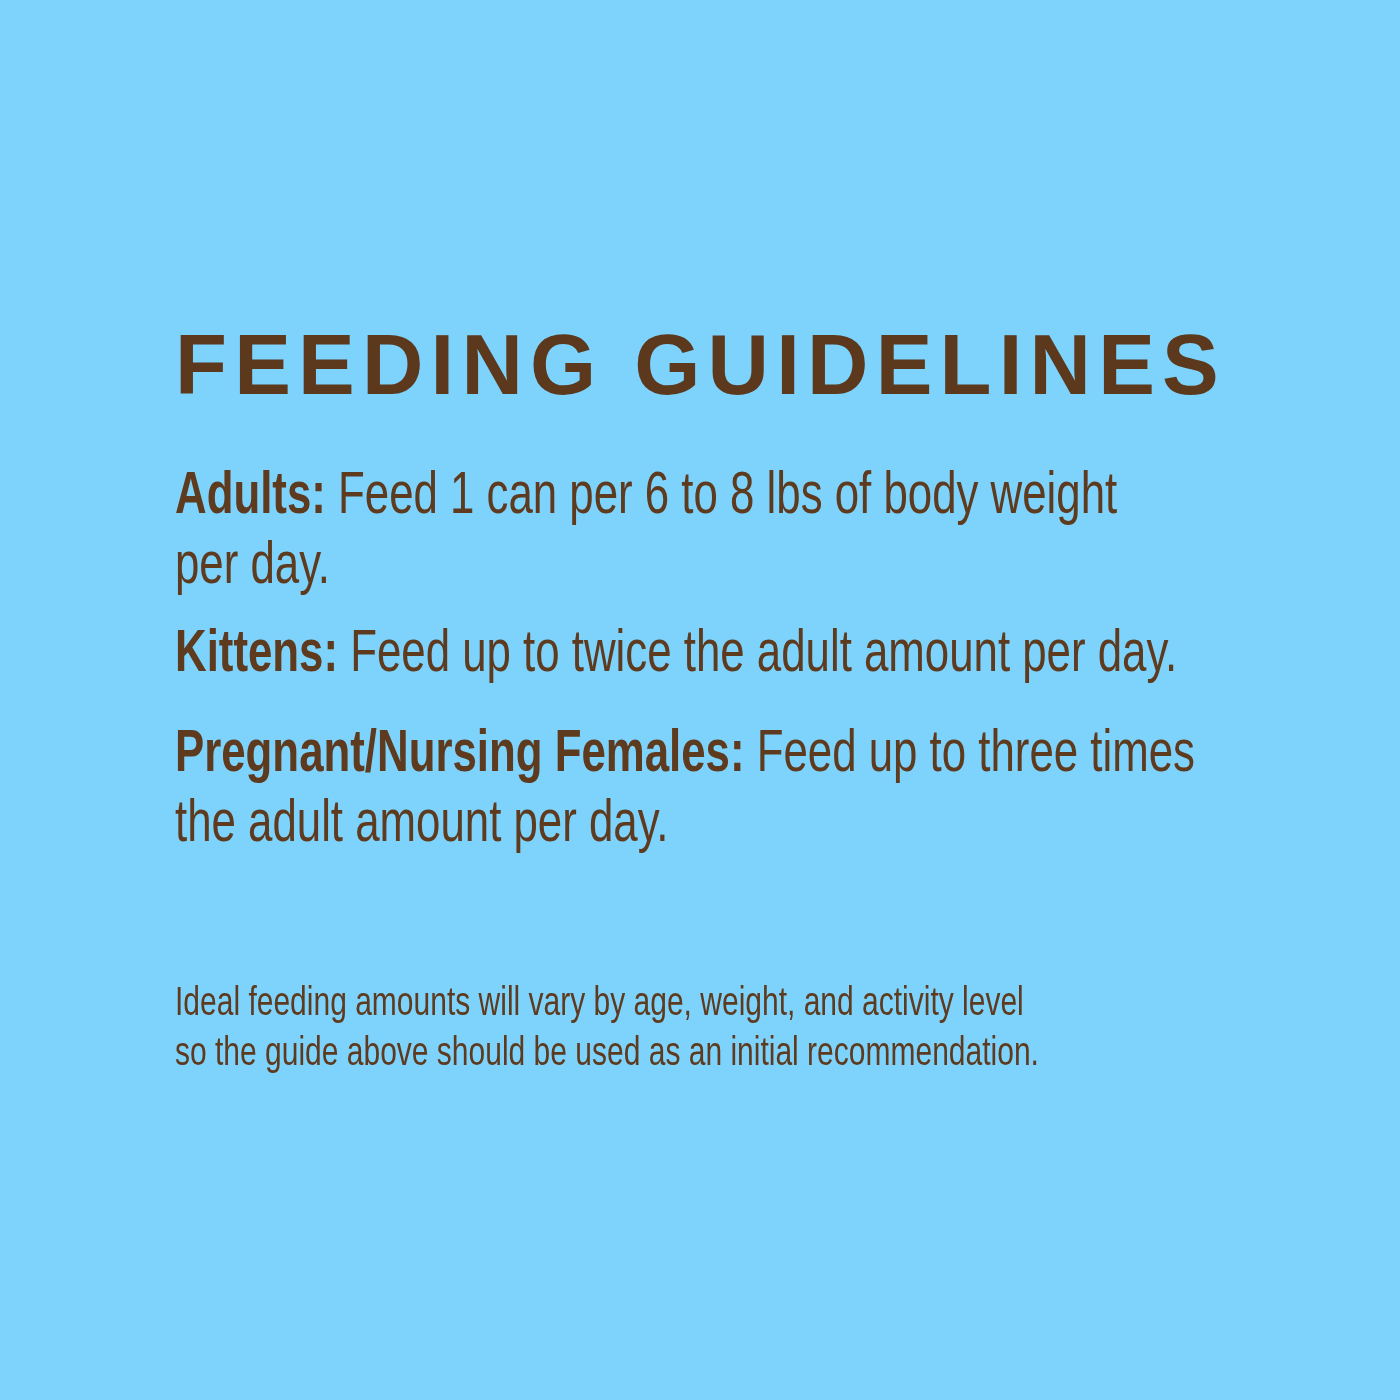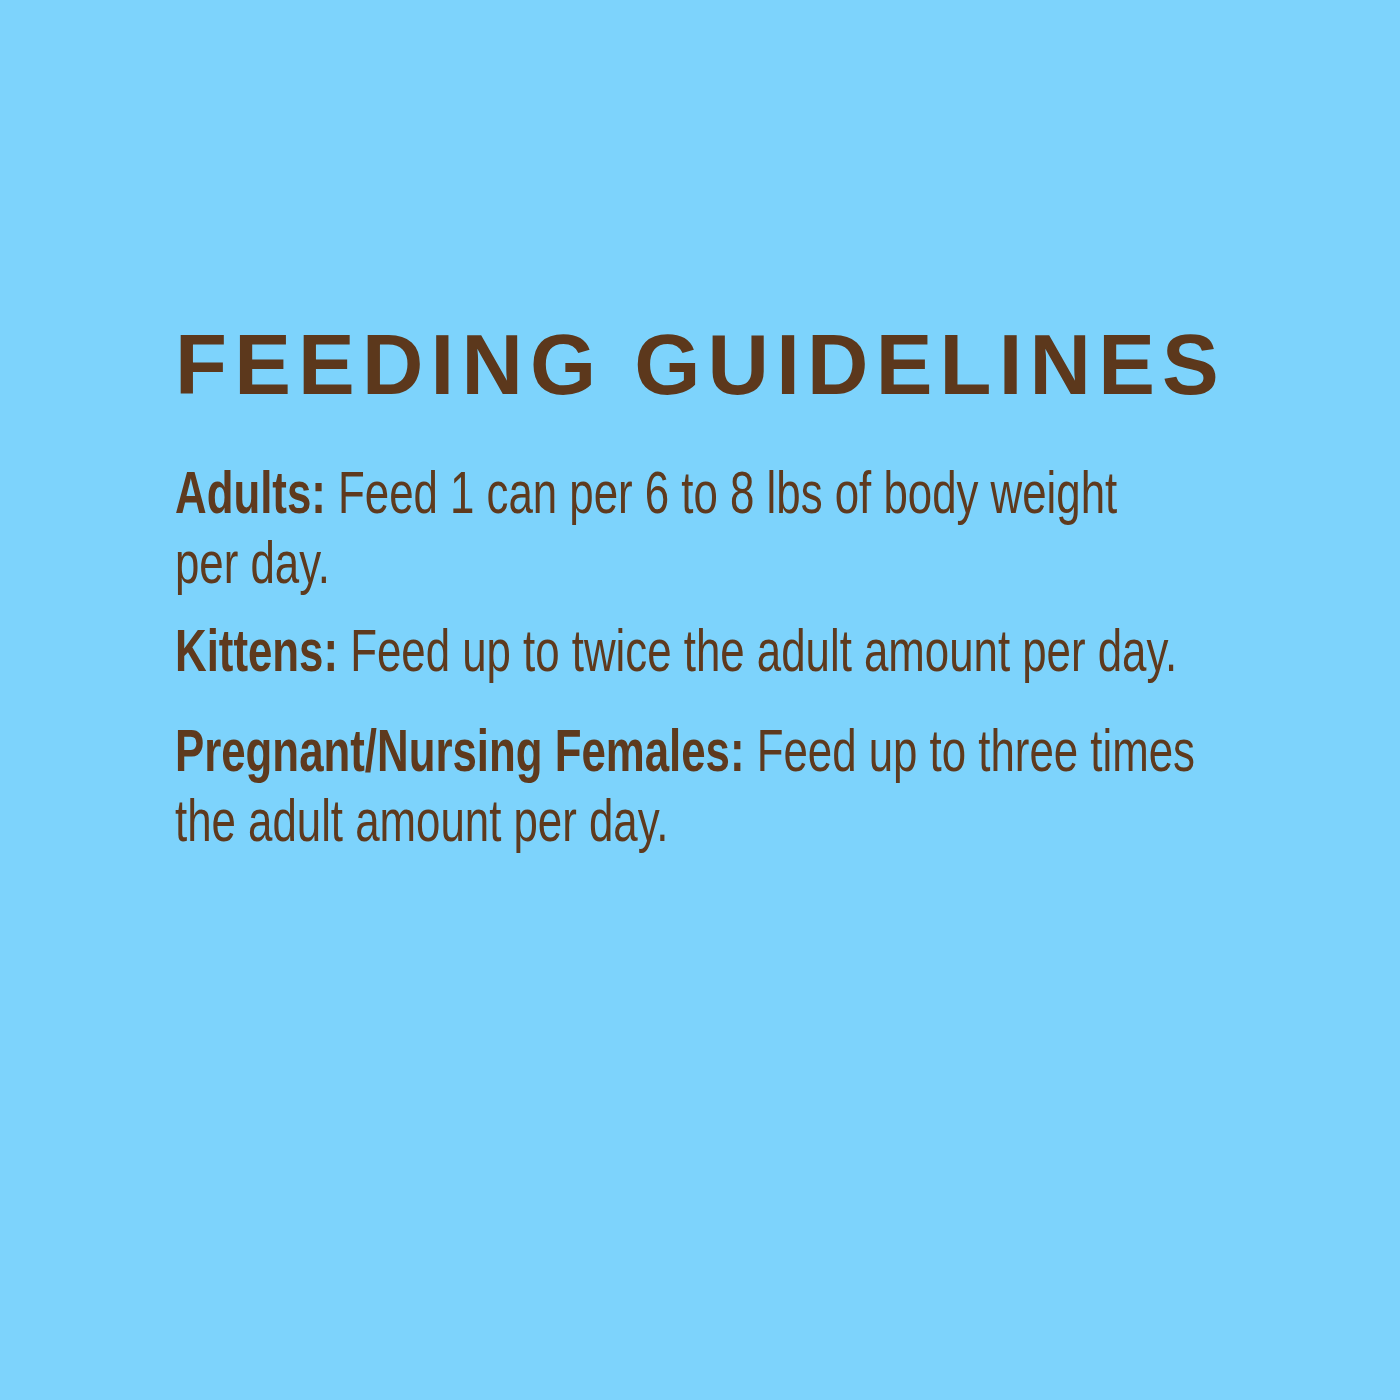--- a/index.html
+++ b/index.html
@@ -80,14 +80,18 @@
 
   <div class="para p-pregnant">
     <div class="line">
       <span class="lead">Pregnant/Nursing Females:</span>
       <span>Feed up to three times</span>
     </div>
     <div class="line">the adult amount per day.</div>
   </div>
 
 
+  <div class="para p-disclaimer">
+    <div class="line">Ideal feeding amounts will vary by age, weight, and activity level</div>
+    <div class="line">so the guide above should be used as an initial recommendation.</div>
+  </div>
 
 </div>
 
 </body></html>

